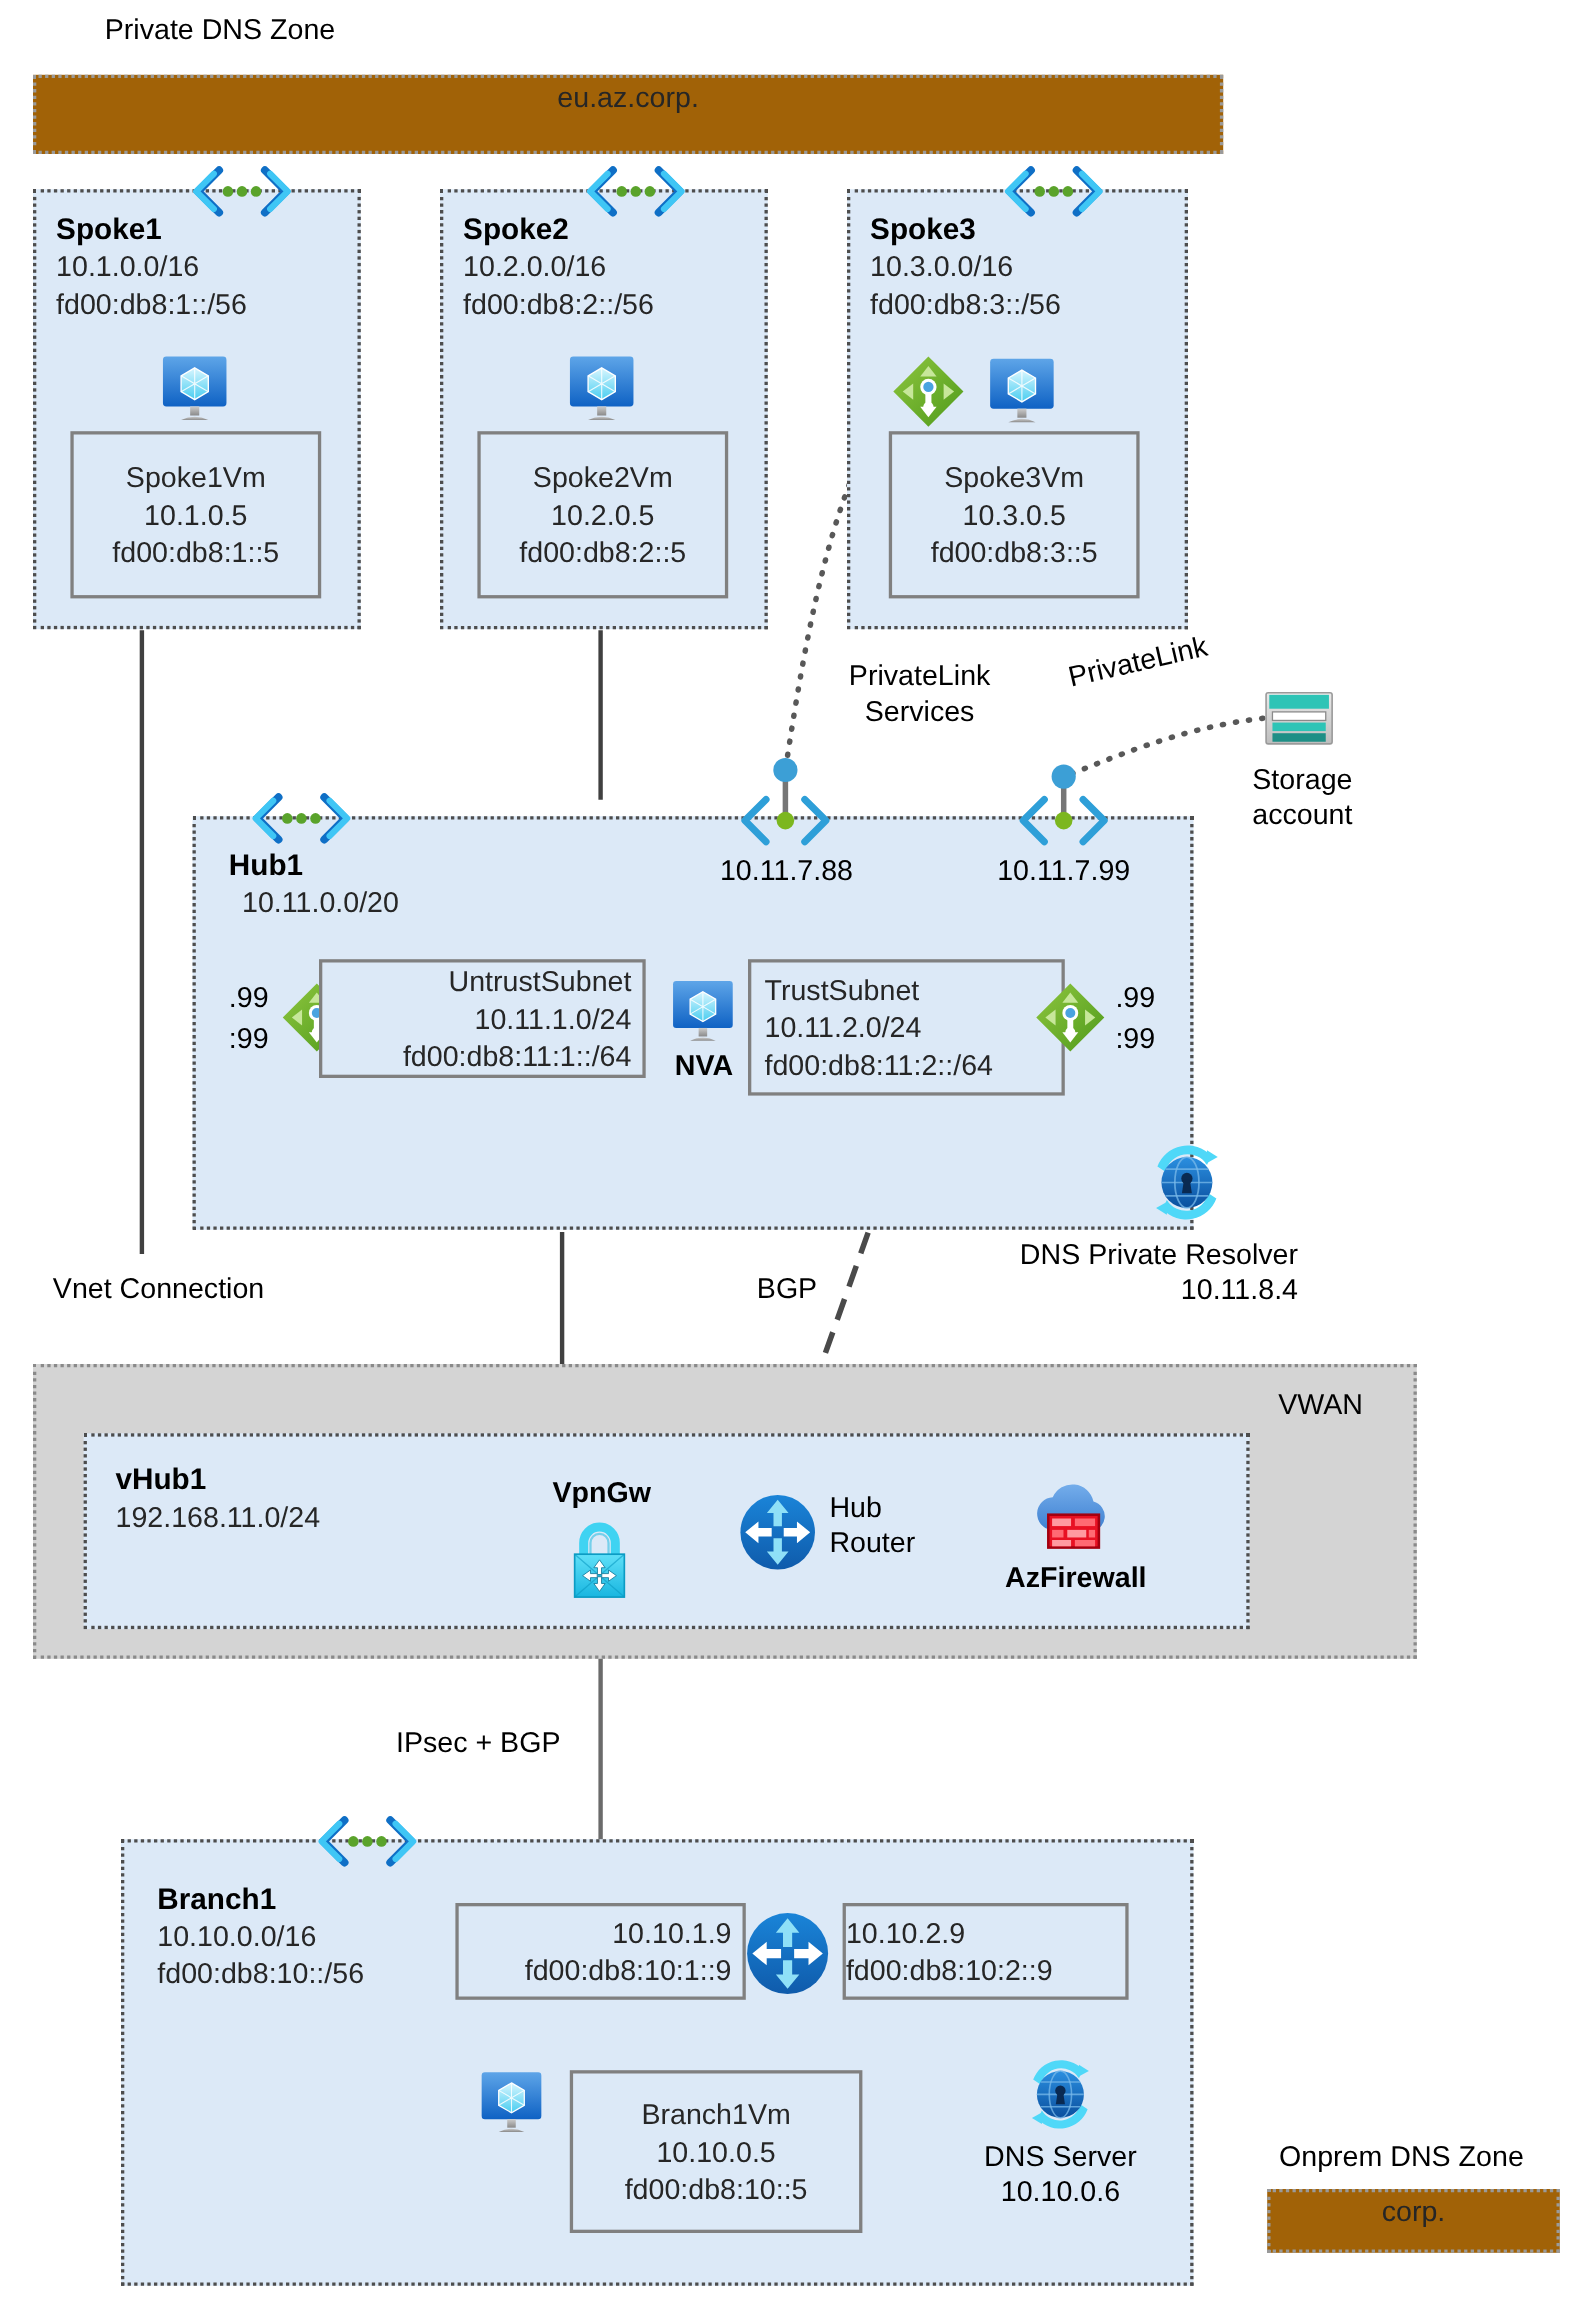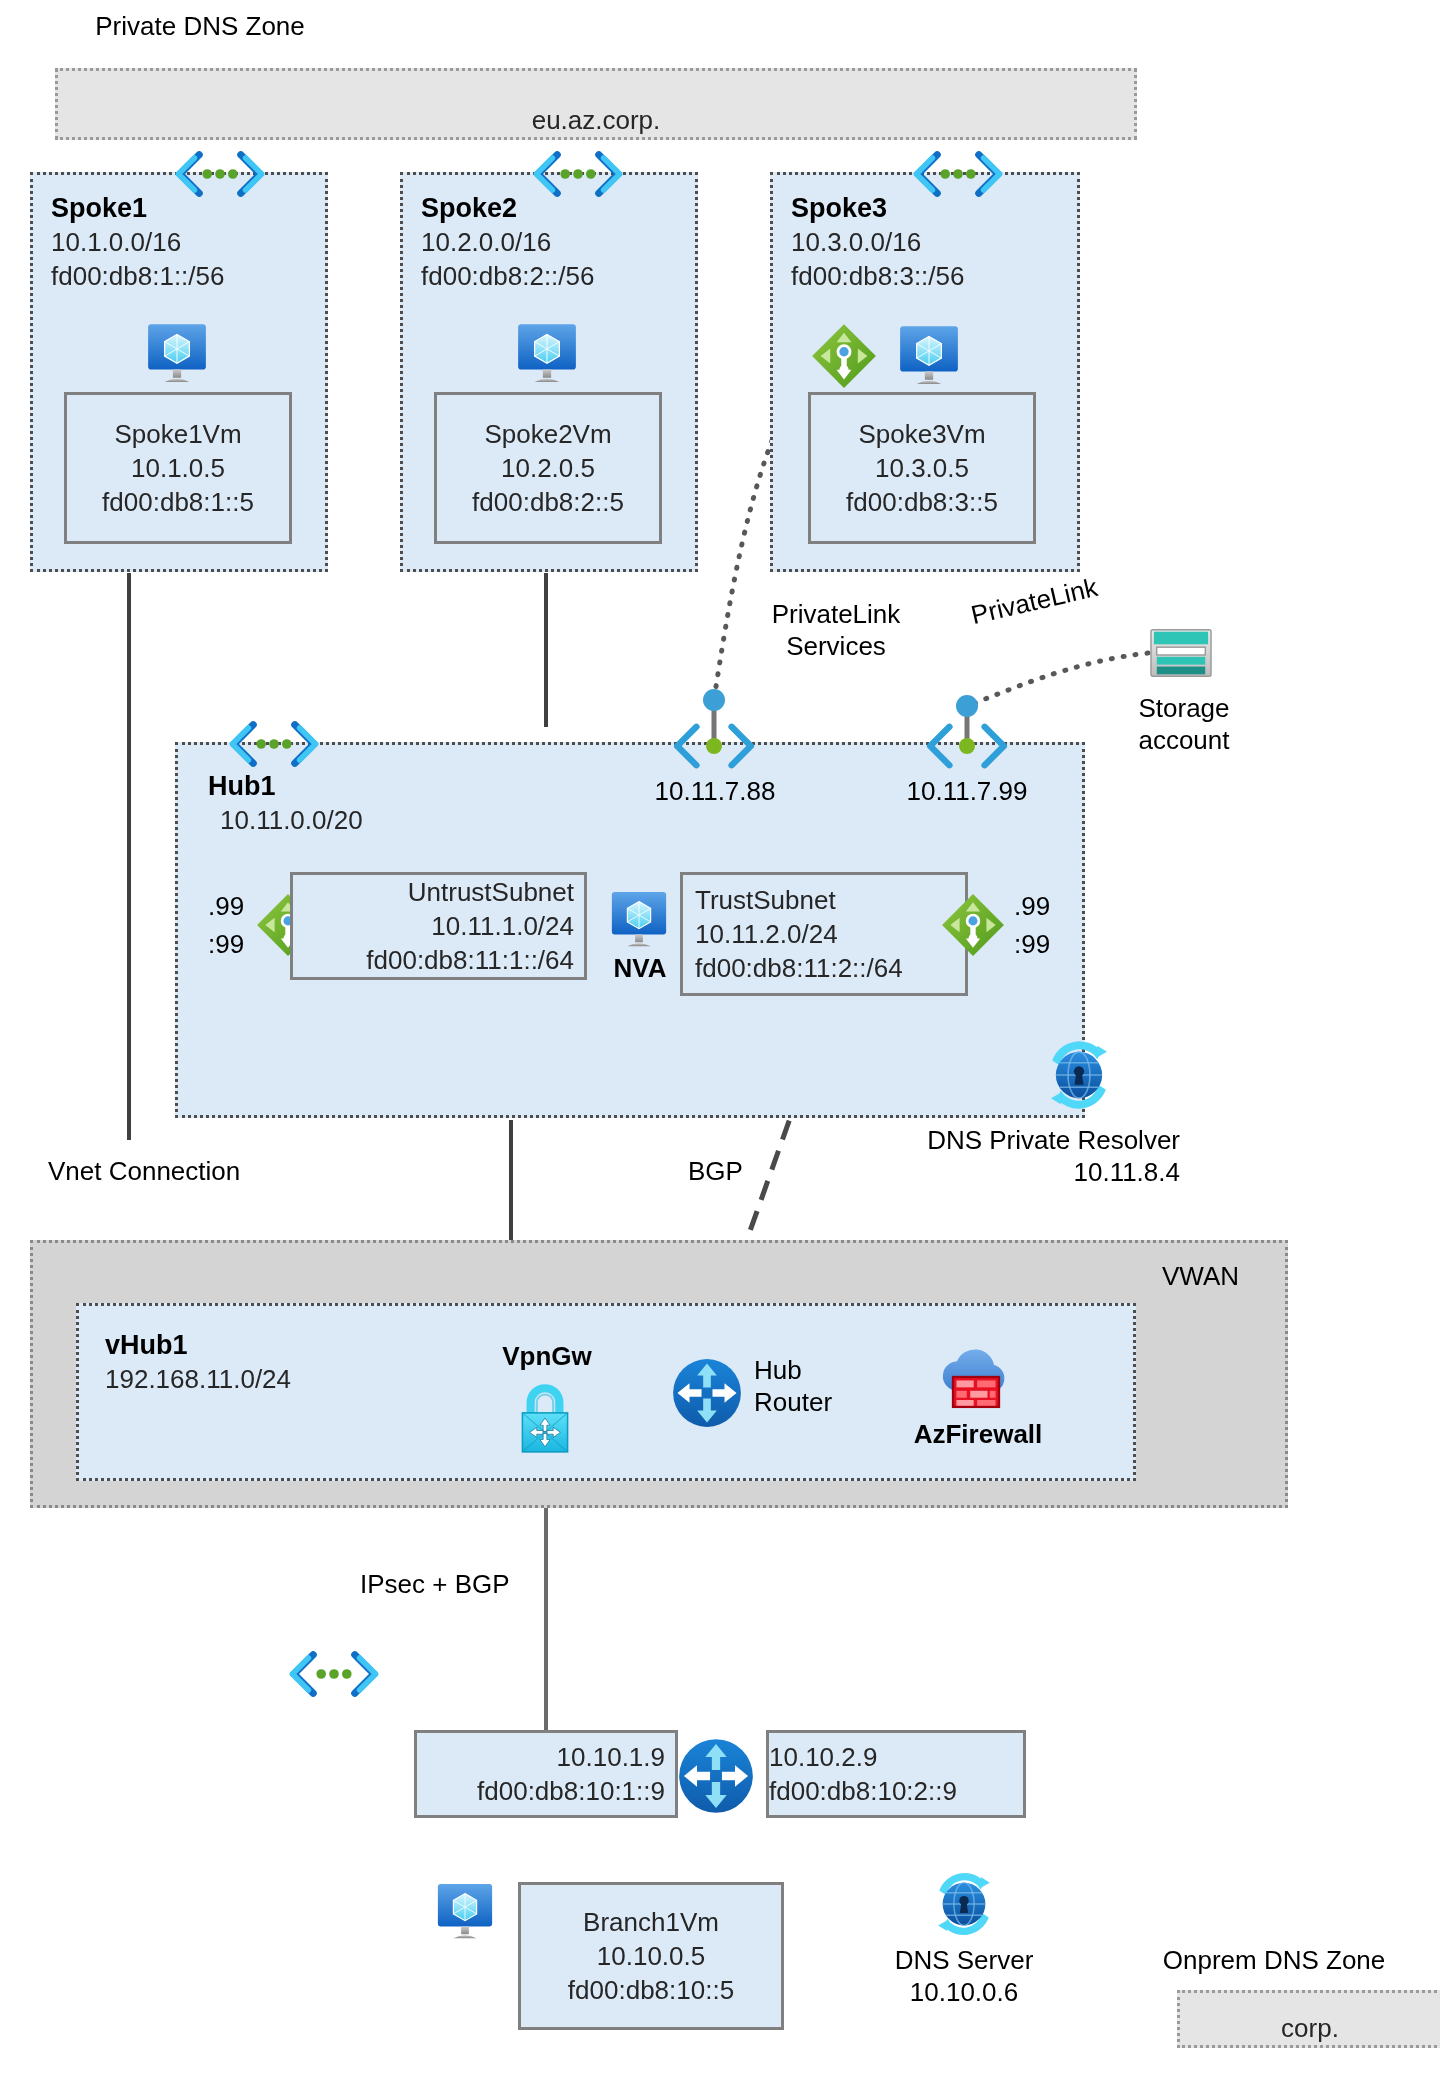--- a/index.html
+++ b/index.html
@@ -5,22 +5,22 @@
   html,body{margin:0;padding:0;background:#fff;}
   body{width:1440px;height:2098px;position:relative;
        font-family:"Liberation Sans","DejaVu Sans",sans-serif;color:#1a1a1a;}
   #stage{position:absolute;left:0;top:0;width:1440px;height:2098px;overflow:hidden;}
   .abs{position:absolute;box-sizing:border-box;}
   
   .vnet{
     border:3px dotted #4d4d4d;background:#dce9f7;
   }
   .dnszone{
-    border:3px dotted #9a9a9a;background:#e5e5e5;
-    display:flex;align-items:flex-end;justify-content:center;margin-left:25px;
+    border:3px dotted #9a9a9a;background:#a16207;
+    display:flex;align-items:flex-start;justify-content:center;
   }
   .vwan{
     border:3px dotted #8a8a8a;background:#d4d4d4;
   }
   .solidbox{
     border:3px solid #808080;background:#dce9f7;
     display:flex;flex-direction:column;align-items:center;justify-content:center;
   }
   .plainbox{
     border:3px solid #808080;background:#dce9f7;
@@ -352,20 +352,25 @@
     <div class="lbl">Router</div>
   </div>
 
   <svg class="abs" style="left:930px;top:1340px;width:92px;height:74px;">
     <use href="#icon-firewall" width="92" height="74"></use>
   </svg>
   <div class="abs lblb ctr" style="left:890px;top:1418px;width:176px;">AzFirewall</div>
 
   <div class="abs lbl" style="left:360px;top:1568px;">IPsec + BGP</div>
 
+  <div class="abs vnet" style="left:110px;top:1672px;width:975px;height:406px;">
+    <div class="ttl" style="margin:34px 0 0 30px;">Branch1</div>
+    <div class="txt" style="margin-left:30px;">10.10.0.0/16</div>
+    <div class="txt" style="margin-left:30px;">fd00:db8:10::/56</div>
+  </div>
   <svg class="abs" style="left:286px;top:1650px;width:96px;height:48px;">
     <use href="#icon-peering" width="96" height="48"></use>
   </svg>
 
   <div class="abs plainbox" style="left:414px;top:1730px;width:264px;height:88px;align-items:flex-end;padding-right:10px;">
     <div class="txt">10.10.1.9</div>
     <div class="txt">fd00:db8:10:1::9</div>
   </div>
   <svg class="abs" style="left:678px;top:1738px;width:76px;height:76px;">
     <use href="#icon-hubrouter" width="76" height="76"></use>

